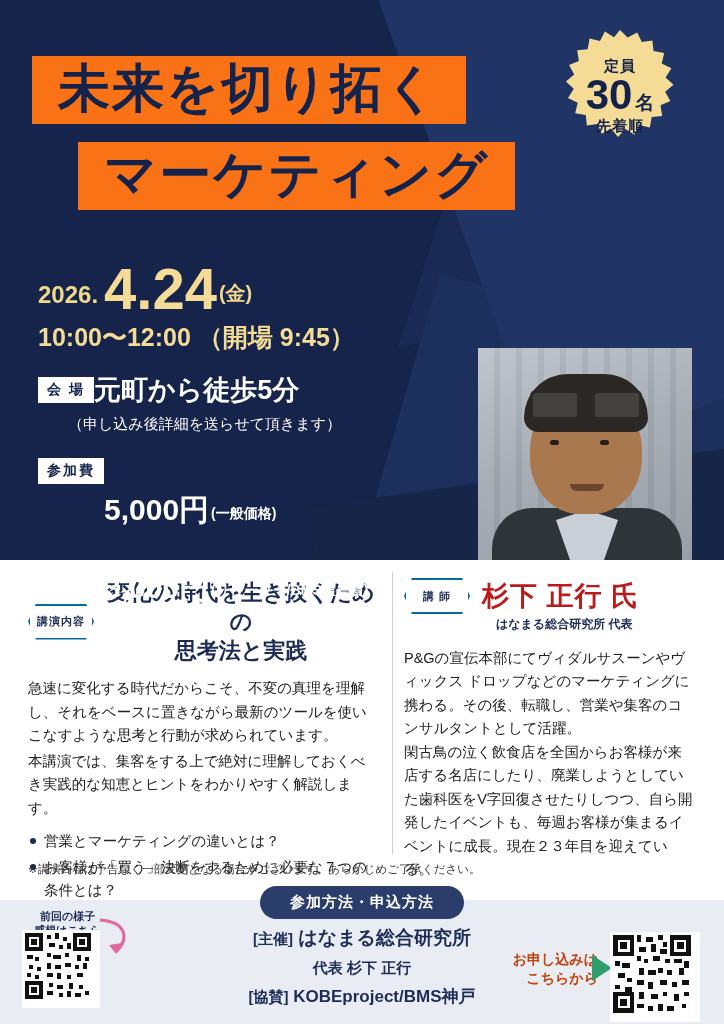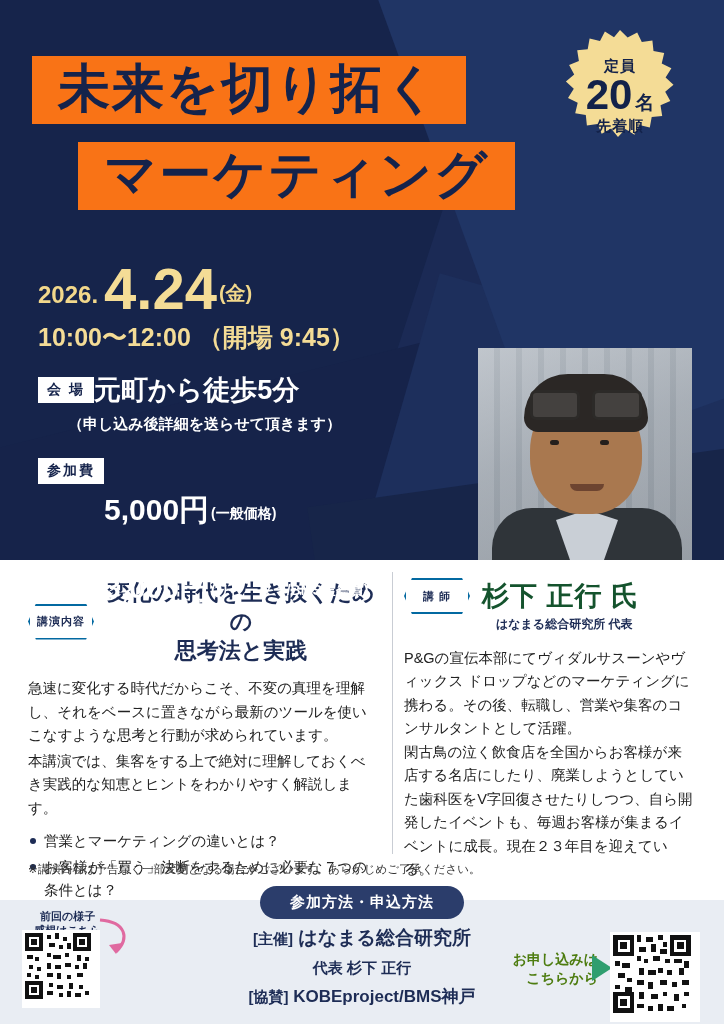--- a/index.html
+++ b/index.html
@@ -64,21 +64,21 @@
   .time-row{font-size:25px;font-weight:bold;margin-top:6px;color:#f4dc96;}
 
   
   .info{position:absolute;left:38px;top:372px;z-index:7;color:#fff;}
   .tagrow{display:flex;align-items:center;}
   .tag{
     background:#ffffff;color:#16244c;font-size:14px;font-weight:bold;
     padding:4px 9px;letter-spacing:2px;margin-right:0;
   }
   .venue{font-size:27px;font-weight:bold;color:#fff;}
-  .note{font-size:15px;font-weight:bold;color:#fff;margin:7px 0 0 30px;}
+  .note{font-size:15px;font-weight:normal;color:#fff;margin:7px 0 0 30px;}
   .feebox{margin-top:16px;}
   .fee-line{display:flex;align-items:flex-end;color:#fff;}
   .fee-main{font-size:30px;font-weight:bold;line-height:1.15;margin-top:43px;}
   .fee-sub{font-size:14px;font-weight:bold;padding-bottom:5px;margin-left:2px;}
   .fee-rows{margin-left:0;}
   .fee-wrap{display:flex;align-items:flex-start;}
 
   
   .photo{
     position:absolute;right:32px;top:348px;width:214px;height:212px;z-index:7;
@@ -109,21 +109,21 @@
   .head-row{display:flex;align-items:center;margin-bottom:6px;}
   .diamond{
     width:62px;height:32px;border:2px solid #0369a1;transform:rotate(0deg);
     position:relative;display:flex;align-items:center;justify-content:center;
     color:#1d2c55;font-size:11px;font-weight:bold;letter-spacing:1px;
     clip-path:polygon(12% 0,88% 0,100% 50%,88% 100%,12% 100%,0 50%);
     flex:0 0 auto;
   }
   .head-title{color:#1d2c55;font-size:22px;font-weight:bold;line-height:1.32;margin-left:10px;}
   .head-title.center{text-align:center;flex:1;}
-  .lecturer-name{color:#14532d;font-size:27px;font-weight:bold;letter-spacing:1px;margin-left:12px;}
+  .lecturer-name{color:#b91c1c;font-size:27px;font-weight:bold;letter-spacing:1px;margin-left:12px;}
   .lecturer-org{color:#1d2c55;font-size:12px;font-weight:bold;margin-left:92px;margin-top:-4px;}
 
   .body-text{color:#222;font-size:14.5px;line-height:1.62;margin-top:12px;}
   .bullets{margin-top:10px;}
   .bullet{position:relative;color:#222;font-size:14.5px;line-height:1.58;padding-left:16px;margin-bottom:3px;}
   .bullet:before{content:"";position:absolute;left:2px;top:8px;width:6px;height:6px;background:#1d2c55;border-radius:50%;}
   .disclaimer{position:absolute;left:28px;top:862px;width:470px;color:#333;font-size:11.5px;}
 
   
   .bottom{position:absolute;left:0;top:900px;width:724px;height:124px;background:#e9edf3;}
@@ -136,21 +136,21 @@
   .org-line1{font-size:19px;font-weight:bold;text-align:center;}
   .org-line1 .lbl{font-size:15px;font-weight:bold;}
   .org-line2{font-size:15px;font-weight:bold;margin-top:8px;}
   .org-line3{font-size:17px;font-weight:bold;margin-top:7px;}
   .org-line3 .lbl{font-size:15px;}
 
   
   .qr-left{position:absolute;left:22px;top:930px;width:72px;height:72px;background:#fff;padding:3px;}
   .qr-right{position:absolute;right:24px;top:932px;width:84px;height:84px;background:#fff;padding:3px;}
   .qr-cap-left{position:absolute;left:34px;top:910px;color:#1d2c55;font-size:11px;font-weight:bold;text-align:center;line-height:1.25;}
-  .qr-cap-right{position:absolute;right:126px;top:950px;color:#4d7c0f;font-size:14px;font-weight:bold;text-align:right;line-height:1.35;}
+  .qr-cap-right{position:absolute;right:126px;top:950px;color:#c2410c;font-size:14px;font-weight:bold;text-align:right;line-height:1.35;}
   .arrow-play{position:absolute;right:112px;top:955px;width:0;height:0;border-left:20px solid #2f9e6f;border-top:13px solid transparent;border-bottom:13px solid transparent;}
   .curve-arrow{position:absolute;left:96px;top:916px;width:38px;height:42px;}
 </style>
 </head>
 <body>
 
 <div class="poster">
 
   <div class="top">
     <div class="diag1"></div>
@@ -158,21 +158,21 @@
     <div class="diag3"></div>
   </div>
 
   <div class="badge">
     <svg width="136" height="136" viewBox="0 0 136 136">
       <g transform="translate(68,68)">
         <path fill="#f4dc96" d="M0,-66 L7.6,-58.5 L17.2,-63.4 L21.8,-53.9 L32.4,-55.6 L33.5,-44.9 L44.2,-43 L41.7,-32.6 L51.4,-27.7 L45.6,-18.6 L53.5,-11.2 L45.2,-4.3 L50.3,5.1 L40.5,9.3 L42.2,19.9 L31.7,21 L29.8,31.6 L19.4,29.1 L14.5,38.8 L5.4,33 L-2,40.9 L-8.9,32.6 L-18.3,37.7 L-22.5,27.9 L-33.1,29.6 L-34.2,19.1 L-44.8,17.2 L-42.3,6.8 L-52,1.9 L-46.2,-7.2 L-54.1,-14.6 L-45.8,-21.5 L-50.9,-30.9 L-41.1,-35.1 L-42.8,-45.7 L-32.3,-46.8 L-30.4,-57.4 L-20,-54.9 L-15.1,-64.6 L-6,-58.8 Z"></path>
       </g>
     </svg>
     <div class="bd-top">定員</div>
-    <div class="bd-num"><span>20</span><small>名</small></div>
+    <div class="bd-num"><span>30</span><small>名</small></div>
     <div class="bd-bot">先着順</div>
   </div>
 
   <div class="title-wrap">
     <div class="title-line t1">未来を切り拓く</div>
     <div class="title-line t2">マーケティング</div>
   </div>
 
   <div class="datebox">
     <div class="date-row">

